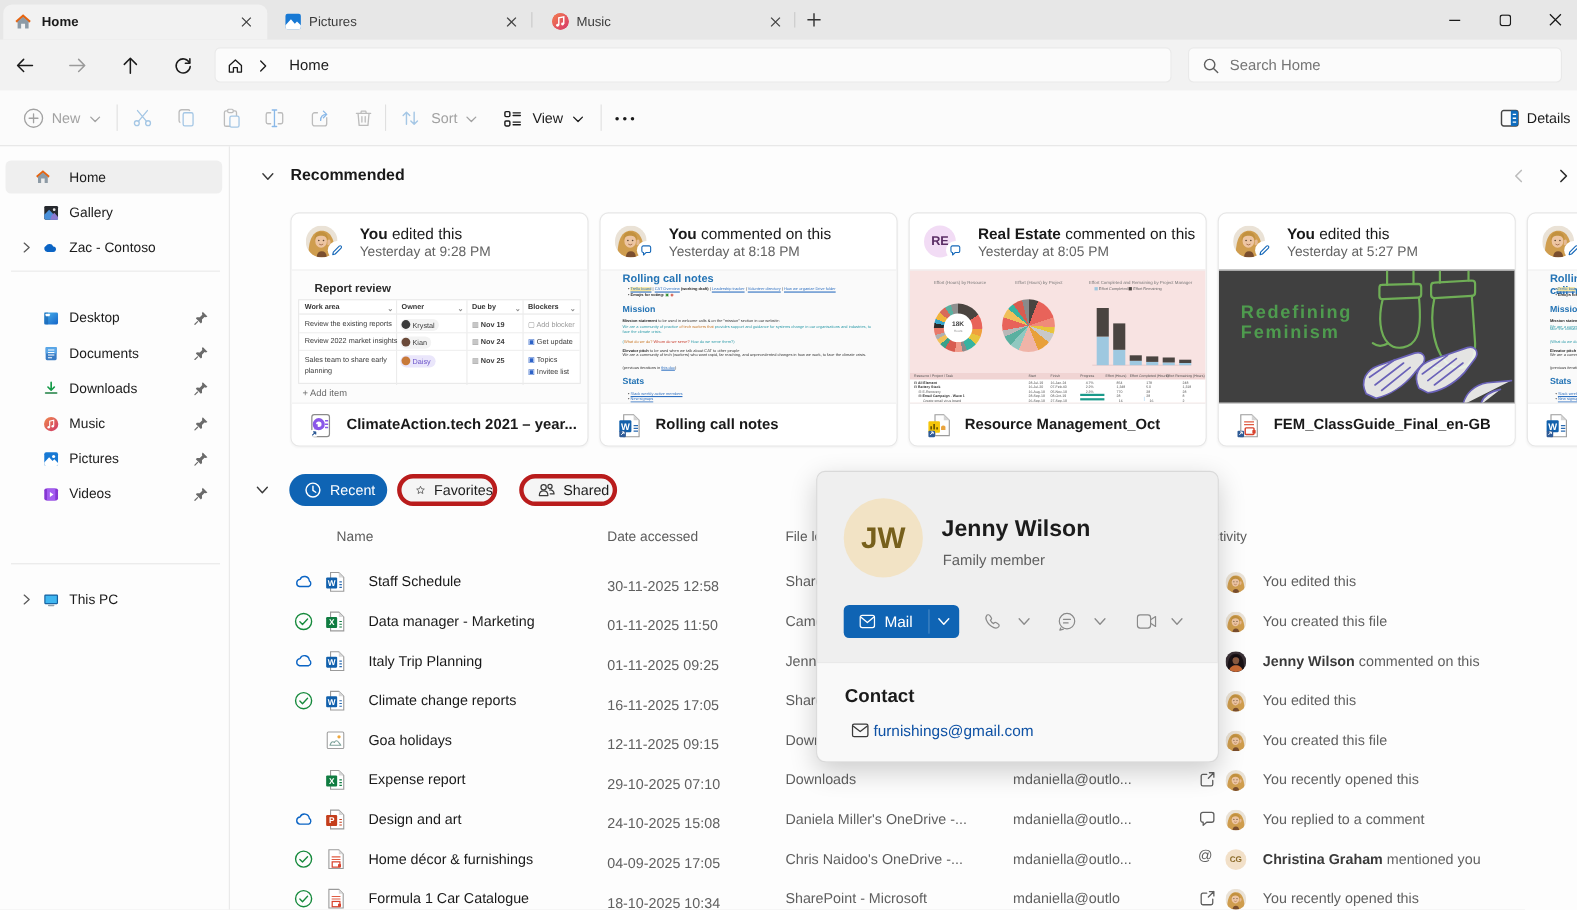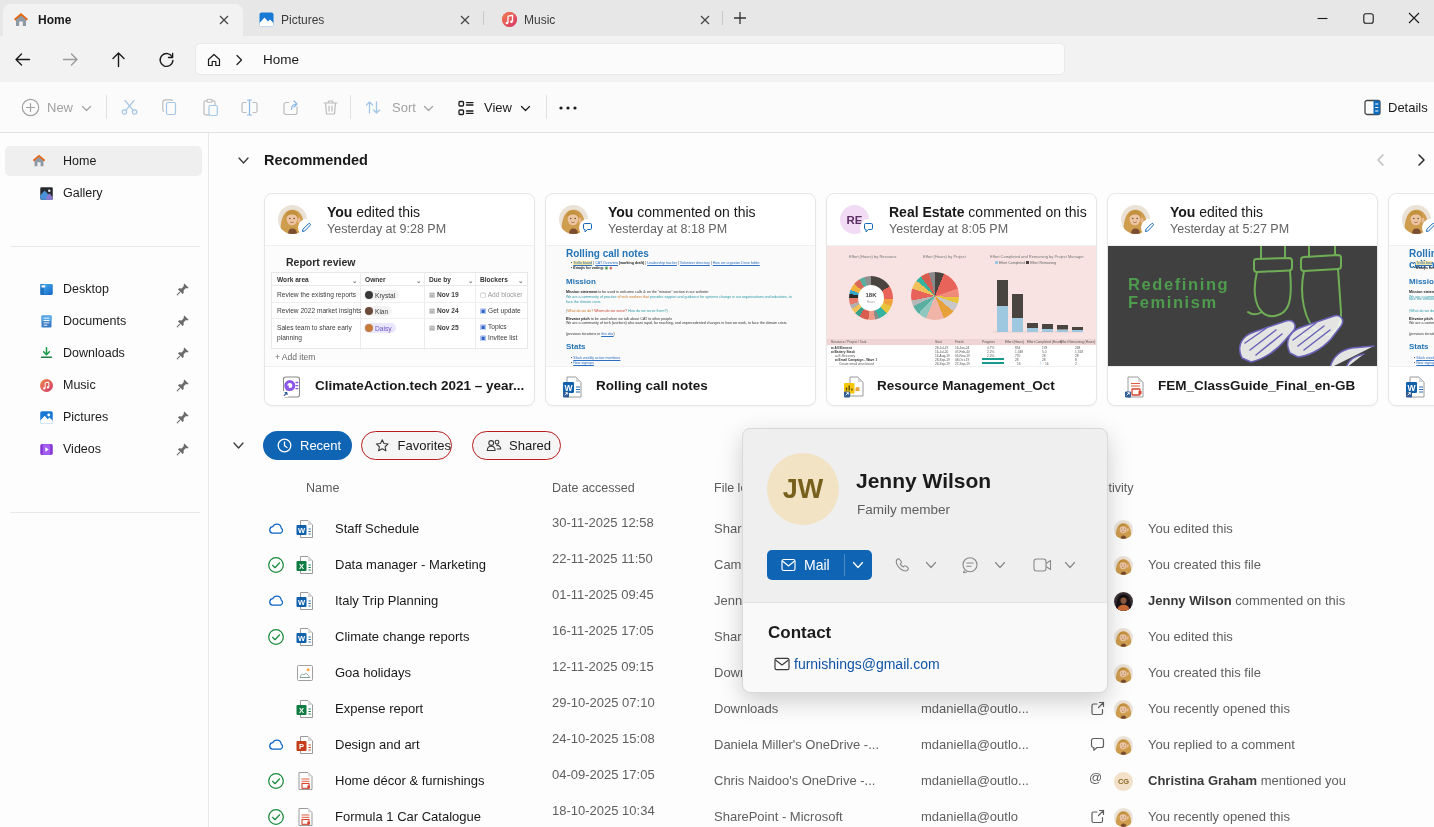--- a/index.html
+++ b/index.html
@@ -50,29 +50,29 @@
 .cfoot { position:absolute; left:0; top:174px; width:100%; height:39px; }
 .cficon { position:absolute; left:15px; top:7px; width:24px; height:24px; }
 .cfname { position:absolute; left:50px; top:10px; font-size:13.5px; font-weight:bold; color:#191919; white-space:nowrap; }
 .tiny { font-size:3.6px; color:#222; white-space:nowrap; letter-spacing:0; }
 .tiny .lk { color:#2d6fc0; text-decoration:underline; }
 .tiny .b { color:#222; font-weight:bold; }
 
 
 .pill { position:absolute; top:298px; height:29px; border-radius:15px; display:flex; align-items:center; font-size:13px; }
 .pill.on { background:#0f64b4; color:#fff; }
-.pill.off { background:#f5f5f5; border:1px solid #b91c1c; color:#1b1b1b; }
+.pill.off { background:#f5f5f5; border:4px solid #b91c1c; color:#1b1b1b; }
 
 
 .th { position:absolute; font-size:12.5px; color:#5c5c5c; }
 .frow { position:absolute; left:0; width:1224px; height:36px; }
 .fstat { position:absolute; left:57px; top:9px; width:18px; height:18px; }
 .ficon { position:absolute; left:85px; top:8px; width:20px; height:20px; }
 .fname { position:absolute; left:125px; top:10px; font-size:13px; color:#191919; white-space:nowrap; }
-.fdate { position:absolute; left:342px; top:4px; font-size:13px; color:#5f5f5f; white-space:nowrap; }
+.fdate { position:absolute; left:342px; top:14px; font-size:13px; color:#5f5f5f; white-space:nowrap; }
 .floc { position:absolute; left:504px; top:10px; width:190px; font-size:13px; color:#5f5f5f; white-space:nowrap; overflow:hidden; }
 .fshare { position:absolute; left:711px; top:10px; font-size:13px; color:#5f5f5f; white-space:nowrap; }
 .factic { position:absolute; left:879px; top:9px; width:17px; height:17px; }
 .favat { position:absolute; left:904px; top:9px; width:19px; height:19px; border-radius:50%; overflow:hidden; }
 .factt { position:absolute; left:938px; top:10px; font-size:13px; color:#5f5f5f; white-space:nowrap; }
 .factt b { color:#3a3a3a; }
 
 
 #popup { position:absolute; left:742px; top:428px; width:366px; height:265px; background:#efefef; border:1px solid #d9d9d9; border-radius:8px; box-shadow:0 8px 24px rgba(0,0,0,0.19); }
 #popup .lower { position:absolute; left:0; top:173px; width:364px; height:90px; background:#f9f9f9; border-radius:0 0 8px 8px; border-top:1px solid #e3e3e3; }
@@ -166,20 +166,27 @@
     </div>
   <div id="addrbox">
     <svg class="abs" style="left:10px;top:8px;" width="16" height="16" viewBox="0 0 16 16">
         <path d="M2.5 7.5 L8 2.5 L13.5 7.5 V13.5 H9.8 V9.5 H6.2 V13.5 H2.5 Z" stroke="#1b1b1b" stroke-width="1.2" fill="none" stroke-linejoin="round"></path>
       </svg>
     <svg class="abs" style="left:37px;top:10px;" width="12" height="12" viewBox="0 0 12 12">
         <path d="M4 1.5 L8.5 6 L4 10.5" stroke="#1b1b1b" stroke-width="1.2" fill="none" stroke-linecap="round" stroke-linejoin="round"></path>
       </svg>
     <span style="margin-left:67px; font-size:13.5px; color:#1a1a1a;">Home</span>
   </div>
+  <div id="searchbox">
+    <svg class="abs" style="left:12px;top:8px;" width="16" height="16" viewBox="0 0 16 16">
+        <circle cx="6.7" cy="6.7" r="4.7" stroke="#5f5f5f" stroke-width="1.3" fill="none"></circle>
+        <path d="M10.2 10.2 L14 14" stroke="#5f5f5f" stroke-width="1.3" stroke-linecap="round"></path>
+      </svg>
+    <span style="margin-left:37px; font-size:13.5px; color:#757575;">Search Home</span>
+  </div>
 </div>
 
 <div id="toolbar">
   <svg class="abs" style="left:21px;top:16px;" width="19" height="19" viewBox="0 0 19 19">
       <circle cx="9.5" cy="9.5" r="8.2" stroke="#a2a2a2" stroke-width="1.2" fill="none"></circle>
       <path d="M9.5 5.5 V13.5 M5.5 9.5 H13.5" stroke="#a2a2a2" stroke-width="1.2" stroke-linecap="round"></path>
     </svg>
   <span class="tbtn" style="left:47px; font-size:13px; color:#a2a2a2;">New</span>
   <svg class="abs" style="left:81px;top:21px;" width="11" height="11" viewBox="0 0 11 11">
       <path d="M1.5 3.5 L5.5 7.5 L9.5 3.5" stroke="#a2a2a2" stroke-width="1.2" fill="none" stroke-linecap="round" stroke-linejoin="round"></path>
@@ -259,20 +266,29 @@
       <span class="stext">Home</span>
     </div>
     <div class="sitem" style="top:45px;">
       <svg class="sicon" viewBox="0 0 18 18">
           <rect x="1.5" y="1.5" width="15" height="15" rx="1.5" fill="#26292e"></rect>
           <circle cx="12.3" cy="5.6" r="1.5" fill="#e8e8e8"></circle>
           <path d="M1.5 11 L6.8 5.5 L11 10 L16.5 16.5 L3.5 16.5 A2 2 0 0 1 1.5 14.5 Z" fill="#4a90d9"></path>
           <path d="M9.5 12 L12.5 8.8 L16.5 13.5 V15 A1.5 1.5 0 0 1 15 16.5 L8 16.5 Z" fill="#8a7ad0"></path>
         </svg>
       <span class="stext">Gallery</span>
+    </div>
+    <div class="sitem" style="top:77px;">
+      <svg class="schev" viewBox="0 0 12 12">
+          <path d="M4 2 L8.5 6 L4 10" stroke="#5a5a5a" stroke-width="1.2" fill="none" stroke-linecap="round" stroke-linejoin="round"></path>
+        </svg>
+      <svg class="sicon" viewBox="0 0 18 18">
+          <path d="M7.2 4.6 A4.2 4.2 0 0 1 11.3 7.2 A3.2 3.2 0 0 1 14.3 10.4 A3 3 0 0 1 11.3 13.2 H5 A3.6 3.6 0 0 1 3.4 6.4 A4.2 4.2 0 0 1 7.2 4.6 Z" fill="#0b64c4"></path>
+        </svg>
+      <span class="stext">Zac - Contoso</span>
     </div>
     <div class="ssep" style="top:113px;"></div>
     <div class="sitem" style="top:141px;">
       <svg class="sicon" viewBox="0 0 18 18">
           <defs>
             <linearGradient id="dsk" x1="0" y1="0" x2="1" y2="1">
               <stop offset="0" stop-color="#4ab4ee"></stop>
               <stop offset="1" stop-color="#1565c8"></stop>
             </linearGradient>
           </defs>
@@ -346,20 +362,31 @@
           <rect x="4.5" y="2.5" width="9" height="13" fill="#a45ef0"></rect>
           <path d="M7.6 6.2 L11.6 9 L7.6 11.8 Z" fill="#fff"></path>
         </svg>
       <span class="stext">Videos</span>
       <svg class="spin" viewBox="0 0 14 14">
           <path d="M8.3 1.4 L12.6 5.7 L11.2 6.4 L9.9 6.1 L7.6 8.4 L7.7 11 L6.6 12 L2 7.4 L3 6.3 L5.6 6.4 L7.9 4.1 L7.6 2.8 Z" fill="#6b6b6b"></path>
           <path d="M3.6 10.4 L1.2 12.8" stroke="#6b6b6b" stroke-width="1.1" stroke-linecap="round"></path>
         </svg>
     </div>
     <div class="ssep" style="top:379px;"></div>
+    <div class="sitem" style="top:397px;">
+      <svg class="schev" viewBox="0 0 12 12">
+          <path d="M4 2 L8.5 6 L4 10" stroke="#5a5a5a" stroke-width="1.2" fill="none" stroke-linecap="round" stroke-linejoin="round"></path>
+        </svg>
+      <svg class="sicon" viewBox="0 0 18 18">
+          <rect x="1.5" y="3" width="15" height="10.5" rx="1.2" fill="#155f9e"></rect>
+          <rect x="2.8" y="4.3" width="12.4" height="8" fill="#3fb6f0"></rect>
+          <rect x="5.5" y="14.2" width="7" height="1.6" rx="0.8" fill="#90a0ac"></rect>
+        </svg>
+      <span class="stext">This PC</span>
+    </div>
   </div>
   <div id="main">
     <svg class="abs" style="left:27px;top:21px;" width="13" height="13" viewBox="0 0 13 13">
         <path d="M2 4 L6.5 9 L11 4" stroke="#3a3a3a" stroke-width="1.3" fill="none" stroke-linecap="round" stroke-linejoin="round"></path>
       </svg>
     <div class="abs" style="left:54px;top:19px; font-size:14.5px; font-weight:bold; color:#191919;">Recommended</div>
     <svg class="abs" style="left:1164px;top:20px;" width="14" height="14" viewBox="0 0 14 14">
         <path d="M9 2 L4 7 L9 12" stroke="#bdbdbd" stroke-width="1.5" fill="none" stroke-linecap="round" stroke-linejoin="round"></path>
       </svg>
     <svg class="abs" style="left:1204px;top:20px;" width="14" height="14" viewBox="0 0 14 14">
@@ -771,21 +798,21 @@
           <path d="M5.6 9.3 L8 11.7 L12.6 6.8" stroke="#168a3c" stroke-width="1.25" fill="none" stroke-linecap="round" stroke-linejoin="round"></path>
         </svg>
       <svg class="ficon" viewBox="0 0 20 20">
           <path d="M5.5 1.5 H13 L17.5 6 V18.5 H5.5 Z" fill="#fff" stroke="#9a9a9a" stroke-width="1"></path>
           <path d="M13 1.5 L17.5 6 H13 Z" fill="#d8d8d8"></path>
           <path d="M13.5 10 H15.8 M13.5 12.5 H15.8 M13.5 15 H15.8" stroke="#107c41" stroke-width="1"></path>
           <rect x="1.5" y="6" width="10" height="10" rx="1" fill="#107c41"></rect>
           <text x="6.5" y="13.6" font-size="7.5" font-weight="bold" fill="#fff" text-anchor="middle" font-family="Liberation Sans">X</text>
         </svg>
       <div class="fname">Data manager - Marketing</div>
-        <div class="fdate">22-11-2025 11:50</div>
+        <div class="fdate">01-11-2025 11:50</div>
         <div class="floc">Camera imports</div>
         <div class="fshare">mdaniella@outlo...</div>
       <div class="favat"><svg width="19" height="19" viewBox="0 0 29 29">
             <rect width="29" height="29" fill="#eae2d6"></rect>
             <path d="M2.5 29 C2 15 5.5 4.8 14.5 4.8 C23.5 4.8 27 15 26.5 29 Z" fill="#cf9d4e"></path>
             <path d="M10 29 C10 25.5 11.5 23.5 14.5 23.5 C17.5 23.5 19 25.5 19 29 Z" fill="#7a4e2e"></path>
             <ellipse cx="13.9" cy="14" rx="5.3" ry="6.3" fill="#edc5a2"></ellipse>
             <path d="M7.8 13.6 C7.4 7.6 10.4 5.4 14 5.6 C17.8 5.8 20.6 8.2 20.2 14 C19 10.4 17 9.4 13.9 9.4 C10.9 9.4 9 10.4 7.8 13.6 Z" fill="#c2913f"></path>
             <circle cx="11.8" cy="13.6" r="0.75" fill="#5a4632"></circle>
             <circle cx="16.1" cy="13.6" r="0.75" fill="#5a4632"></circle>
@@ -800,21 +827,21 @@
           <path d="M5.3 13.2 A3.3 3.3 0 0 1 5.8 6.7 A4.4 4.4 0 0 1 14.2 8 A2.9 2.9 0 0 1 13.6 13.2 Z" stroke="#0b64c4" stroke-width="1.25" fill="none" stroke-linejoin="round"></path>
         </svg>
       <svg class="ficon" viewBox="0 0 20 20">
           <path d="M5.5 1.5 H13 L17.5 6 V18.5 H5.5 Z" fill="#fff" stroke="#9a9a9a" stroke-width="1"></path>
           <path d="M13 1.5 L17.5 6 H13 Z" fill="#d8d8d8"></path>
           <path d="M13.5 10 H15.8 M13.5 12.5 H15.8 M13.5 15 H15.8" stroke="#2b6bb1" stroke-width="1"></path>
           <rect x="1.5" y="6" width="10" height="10" rx="1" fill="#1160ac"></rect>
           <text x="6.5" y="13.6" font-size="7.5" font-weight="bold" fill="#fff" text-anchor="middle" font-family="Liberation Sans">W</text>
         </svg>
       <div class="fname">Italy Trip Planning</div>
-        <div class="fdate">01-11-2025 09:45</div>
+        <div class="fdate">01-11-2025 09:25</div>
         <div class="floc">Jenny's OneDrive</div>
         <div class="fshare">mdaniella@outlo...</div>
       <div class="favat"><svg width="19" height="19" viewBox="0 0 29 29">
             <rect width="29" height="29" fill="#3a3136"></rect>
             <path d="M3 26 C3 8 8 3.5 14.5 3.5 C21 3.5 26 8 26 26 L26 29 L3 29 Z" fill="#1a1216"></path>
             <path d="M4 29 C6 21.5 10 19.5 14.5 19.5 C19 19.5 23 21.5 25 29 Z" fill="#c96a35"></path>
             <ellipse cx="14.5" cy="12.5" rx="4.6" ry="5.6" fill="#8a5a40"></ellipse>
             <path d="M9.4 12 C9.2 7 11.6 5.4 14.5 5.4 C17.4 5.4 19.8 7 19.6 12 C18.4 9.2 16.6 8.4 14.5 8.4 C12.4 8.4 10.6 9.2 9.4 12 Z" fill="#120c10"></path>
           </svg></div>
       <div class="factt"><b>Jenny Wilson</b> commented on this</div>

